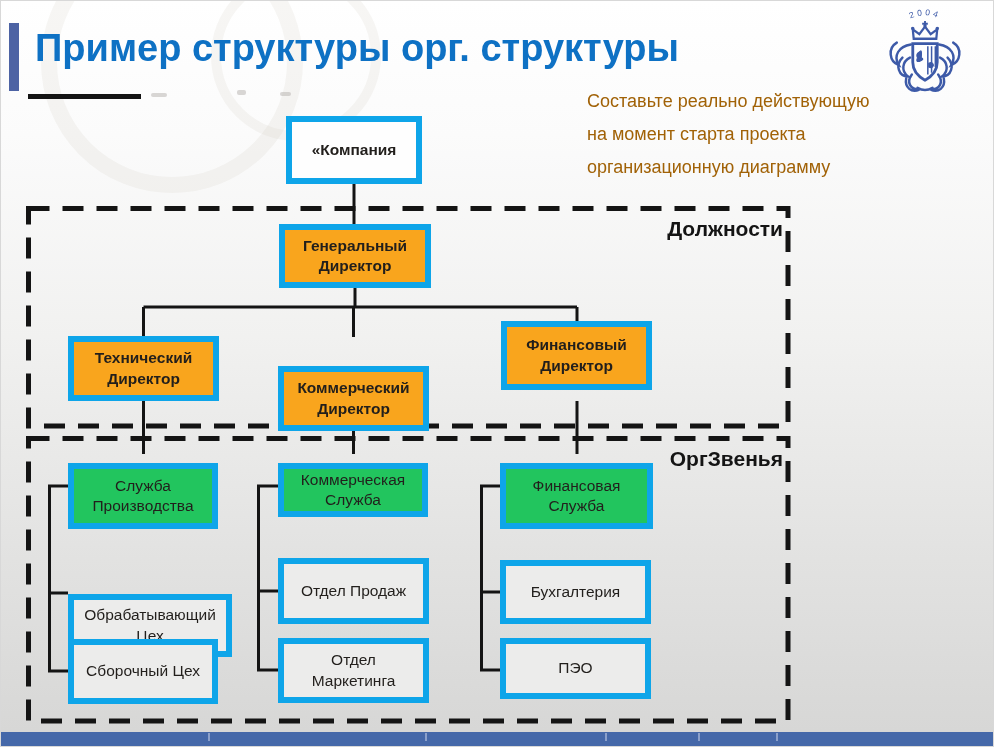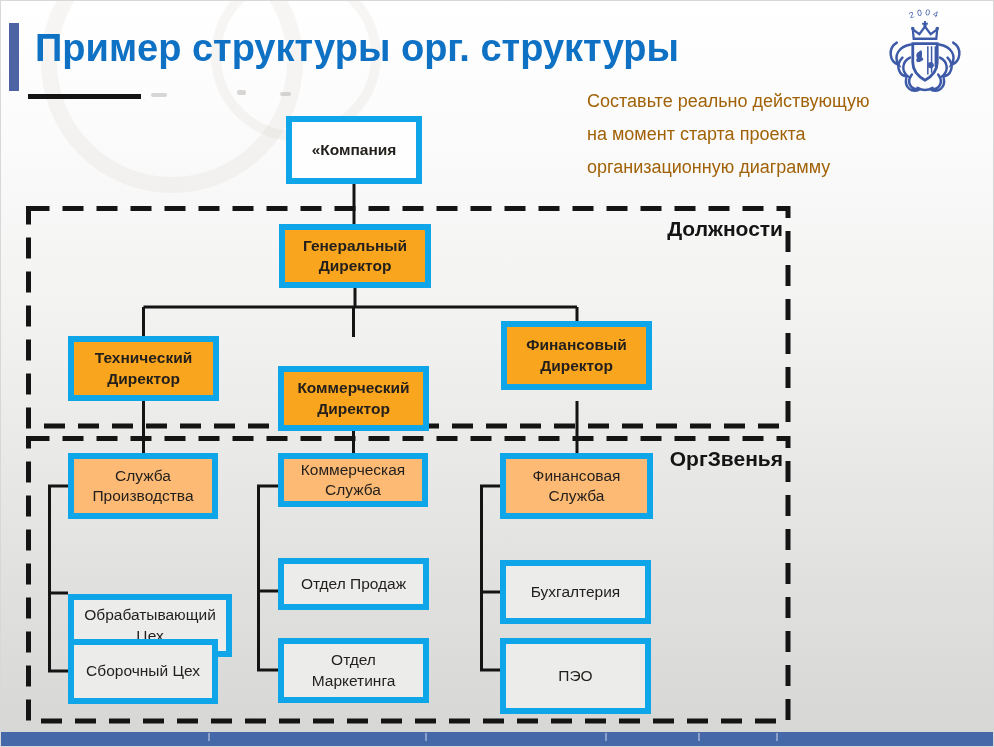--- a/index.html
+++ b/index.html
@@ -31,21 +31,21 @@
   .zone-label{position:absolute;z-index:2;font-size:21px;font-weight:bold;color:#141414;
               width:130px;text-align:right;}
   .zl-positions{left:652px;top:216px;}
   .zl-orgunits{left:652px;top:446px;}
 
   .node{position:absolute;z-index:2;box-sizing:border-box;border:6px solid #0ea5e9;
         display:flex;align-items:center;justify-content:center;text-align:center;
         font-size:15.5px;color:#221f1c;line-height:1.32;padding:2px 4px;}
   .n-white{background:#fefefe;font-weight:bold;}
   .n-orange{background:#f9a51d;font-weight:bold;}
-  .n-service{background:#fdba74;font-weight:normal;}
+  .n-service{background:#22c55e;font-weight:normal;margin-top:10px;}
   .n-unit{background:#ececeb;font-weight:normal;}
 
   .bottom-bar{position:absolute;left:0;top:731px;width:994px;height:15px;background:#4568a9;z-index:3;}
   .bottom-bar .tick{position:absolute;top:1px;width:2px;height:8px;background:#8ba0cb;}
 </style>
 </head>
 <body>
 
 <div class="stage">
   <div class="slide-bg"></div>
@@ -125,25 +125,25 @@
   <div class="node n-orange" style="left:277px;top:335px;width:151px;height:65px;margin-top:30px;">Коммерческий Директор</div>
   <div class="node n-orange" style="left:500px;top:320px;width:151px;height:69px;">Финансовый Директор</div>
 
   <div class="node n-service" style="left:67px;top:452px;width:150px;height:66px;">Служба Производства</div>
   <div class="node n-service" style="left:277px;top:452px;width:150px;height:54px;">Коммерческая Служба</div>
   <div class="node n-service" style="left:499px;top:452px;width:153px;height:66px;">Финансовая Служба</div>
 
   <div class="node n-unit" style="left:67px;top:561px;width:164px;height:63px;margin-top:32px;">Обрабатывающий Цех</div>
   <div class="node n-unit" style="left:67px;top:638px;width:150px;height:65px;">Сборочный Цех</div>
 
-  <div class="node n-unit" style="left:277px;top:557px;width:151px;height:52px;">Отдел Продаж</div>
+  <div class="node n-unit" style="left:277px;top:557px;width:151px;height:66px;">Отдел Продаж</div>
   <div class="node n-unit" style="left:277px;top:637px;width:151px;height:65px;">Отдел Маркетинга</div>
 
   <div class="node n-unit" style="left:499px;top:559px;width:151px;height:64px;">Бухгалтерия</div>
-  <div class="node n-unit" style="left:499px;top:637px;width:151px;height:76px;">ПЭО</div>
+  <div class="node n-unit" style="left:499px;top:637px;width:151px;height:61px;">ПЭО</div>
 
   <div class="bottom-bar">
     <span class="tick" style="left:207px;"></span>
     <span class="tick" style="left:424px;"></span>
     <span class="tick" style="left:604px;"></span>
     <span class="tick" style="left:697px;"></span>
     <span class="tick" style="left:775px;"></span>
   </div>
 </div>
 

